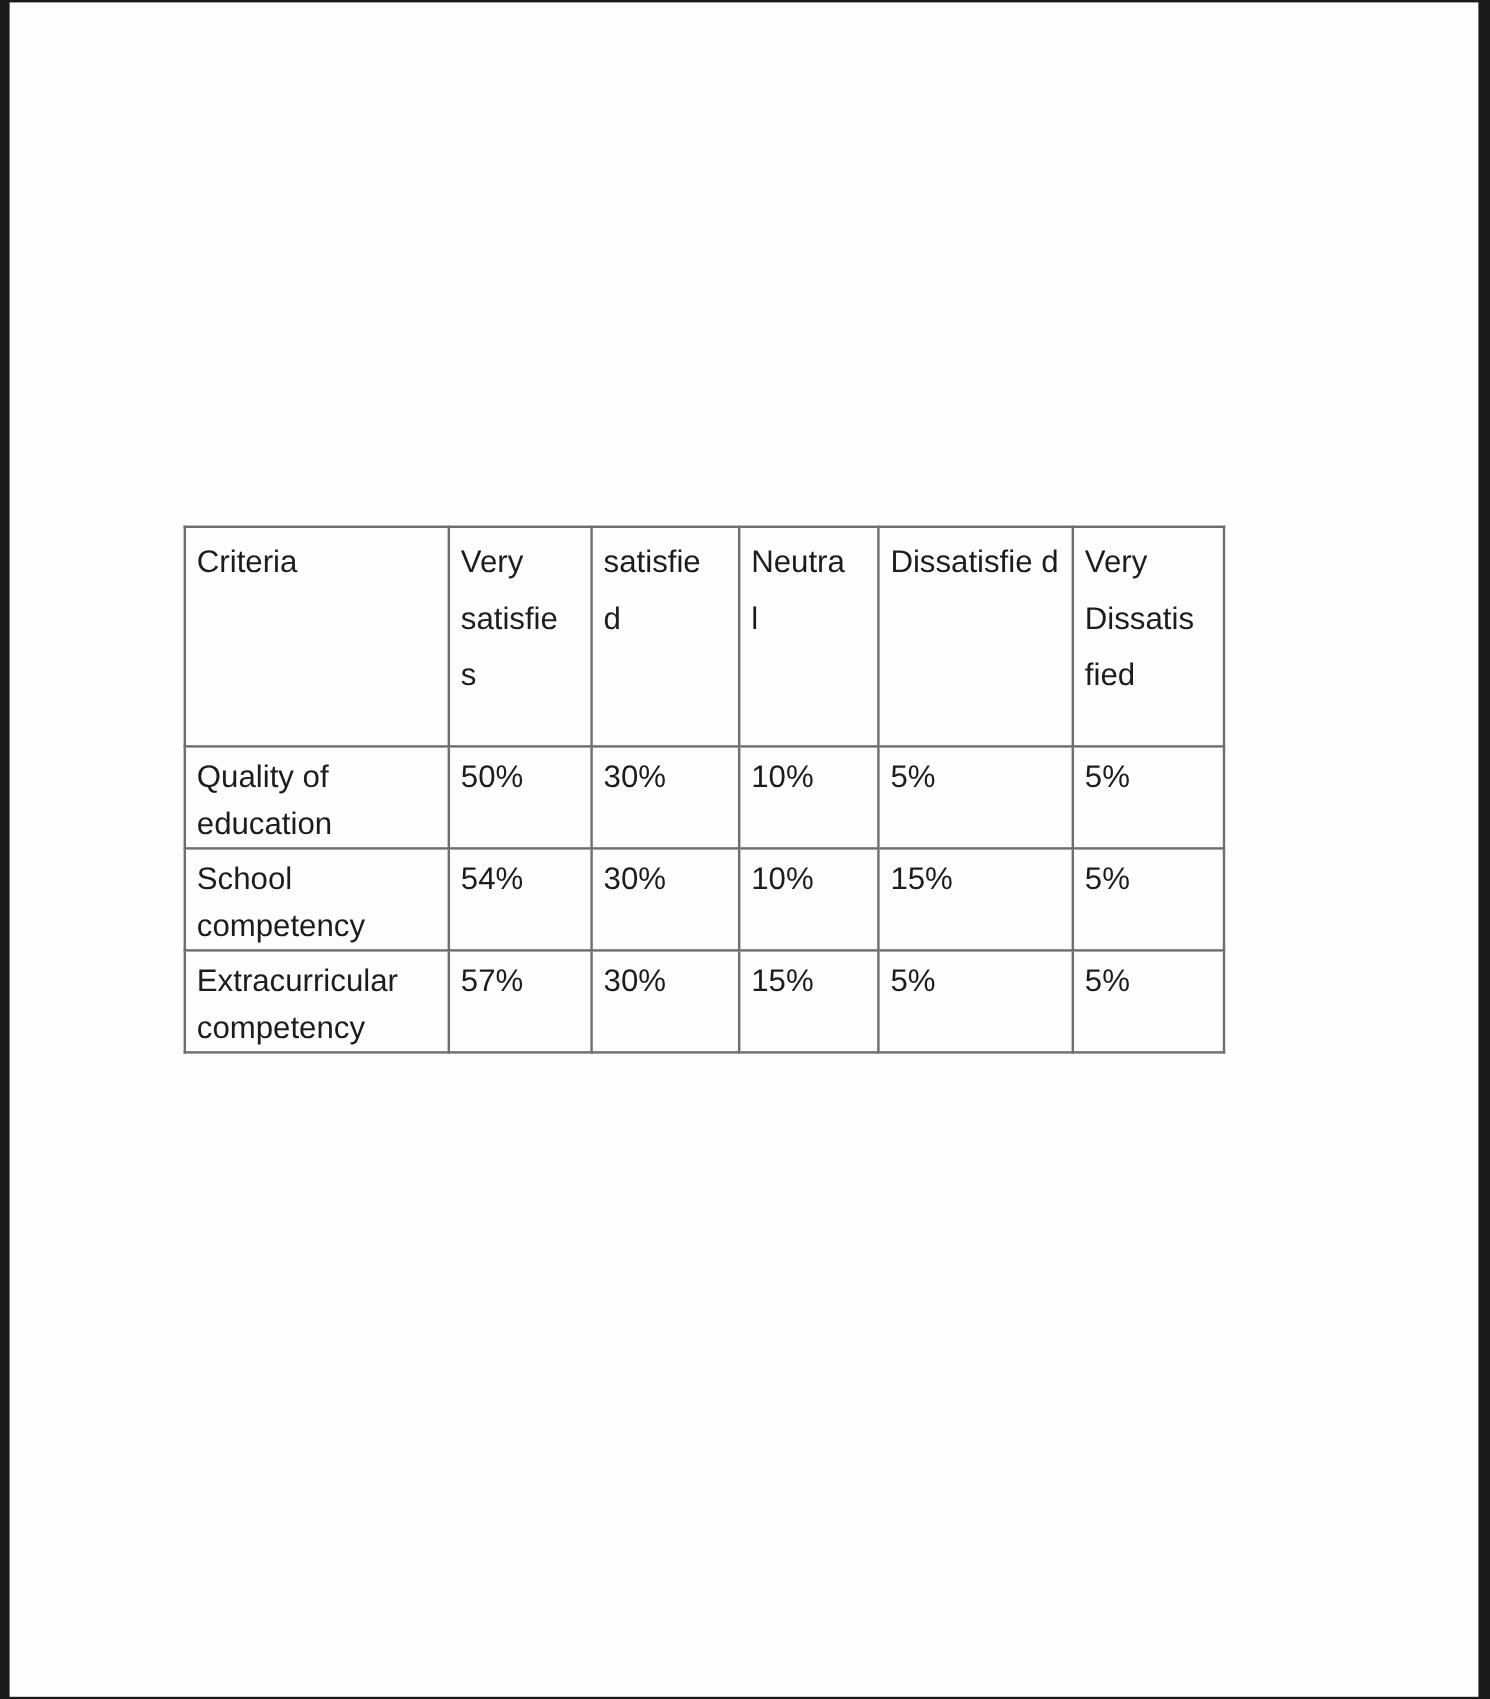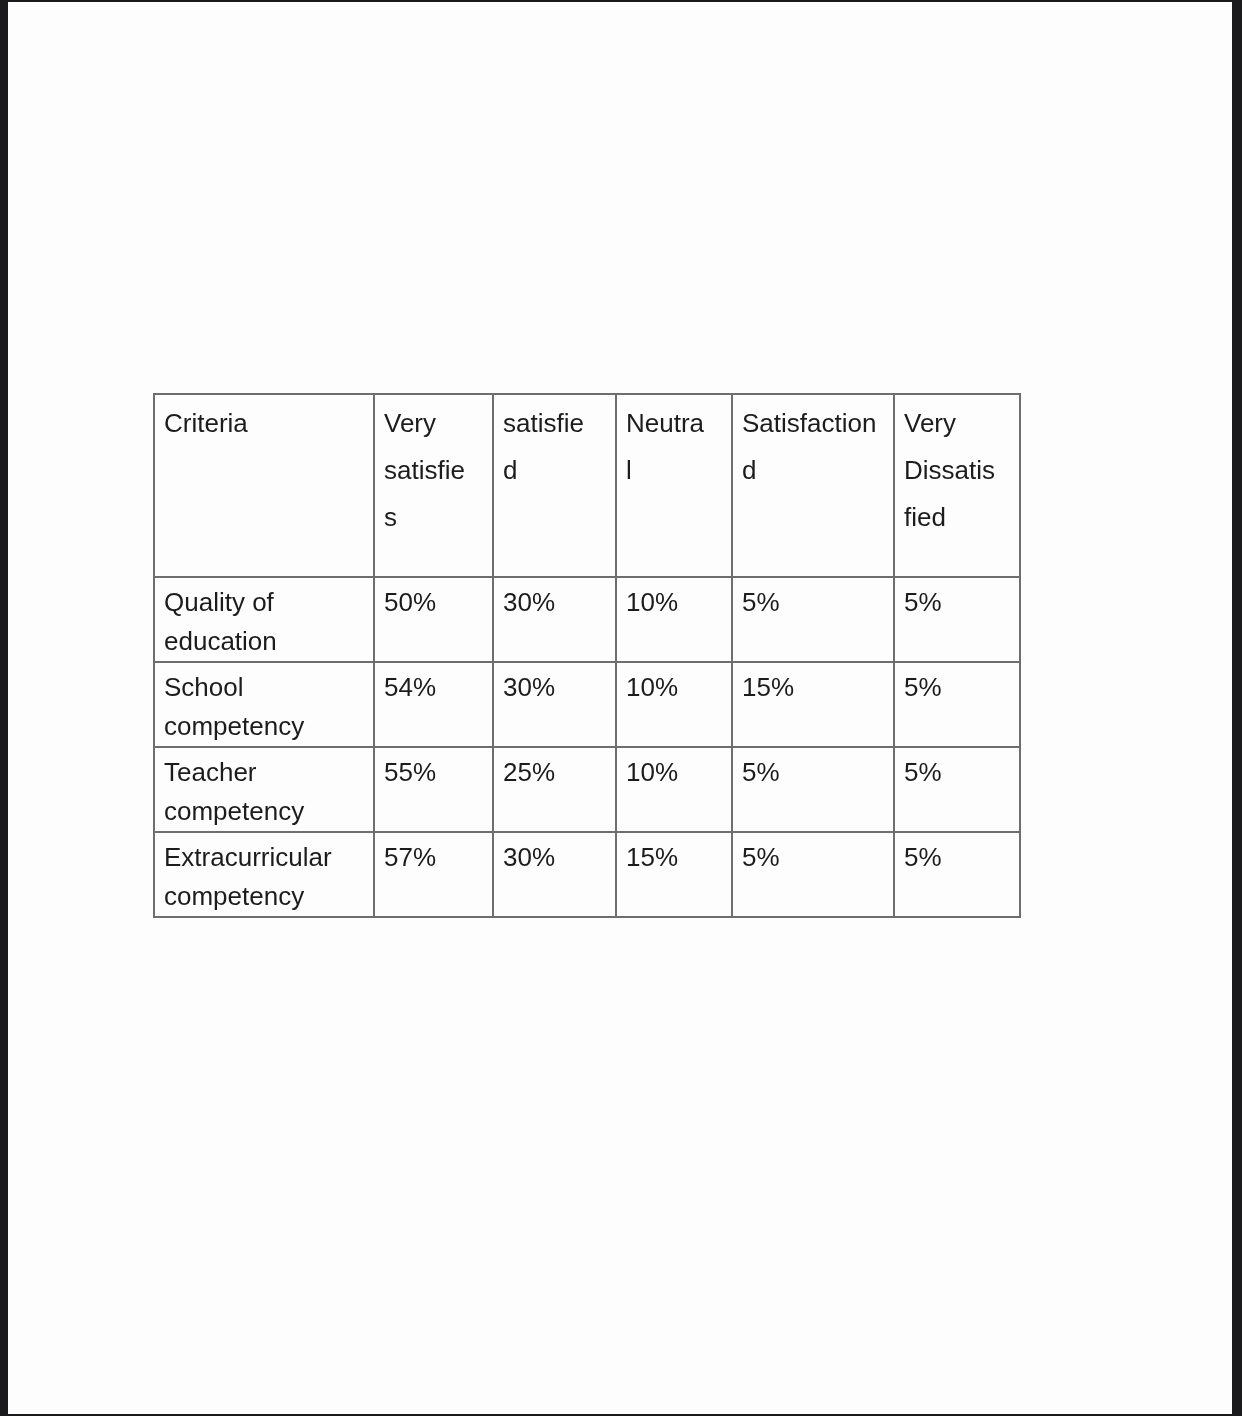--- a/index.html
+++ b/index.html
@@ -30,21 +30,21 @@
     line-height: 34px;
     color: #1b1b1b;
     white-space: nowrap;
   }
   .heading-appendix { top: 192px; }
   .heading-table-title { top: 302px; }
 
   table.survey {
     position: absolute;
     left: 145px;
-    top: 391px;
+    top: 436px;
     border-collapse: collapse;
     table-layout: fixed;
     width: 866px;
     padding-left: 24px;
   }
   table.survey td {
     border: 2px solid #6e6e6e;
     vertical-align: top;
     padding: 5px 4px 0 9px;
     font-size: 26px;
@@ -87,21 +87,21 @@
     <tbody>
       <tr class="header-row">
         <td>Criteria</td>
         <td>Very
 satisfie
 s</td>
         <td>satisfie
 d</td>
         <td>Neutra
 l</td>
-        <td>Satisfaction d</td>
+        <td>Dissatisfie d</td>
         <td>Very
 Dissatis
 fied</td>
       </tr>
       <tr class="data-row">
         <td>Quality of
 education</td>
         <td>50%</td>
         <td>30%</td>
         <td>10%</td>
@@ -111,29 +111,20 @@
       <tr class="data-row">
         <td>School
 competency</td>
         <td>54%</td>
         <td>30%</td>
         <td>10%</td>
         <td>15%</td>
         <td>5%</td>
       </tr>
       <tr class="data-row">
-        <td>Teacher
-competency</td>
-        <td>55%</td>
-        <td>25%</td>
-        <td>10%</td>
-        <td>5%</td>
-        <td>5%</td>
-      </tr>
-      <tr class="data-row">
         <td>Extracurricular
 competency</td>
         <td>57%</td>
         <td>30%</td>
         <td>15%</td>
         <td>5%</td>
         <td>5%</td>
       </tr>
     </tbody>
   </table>

